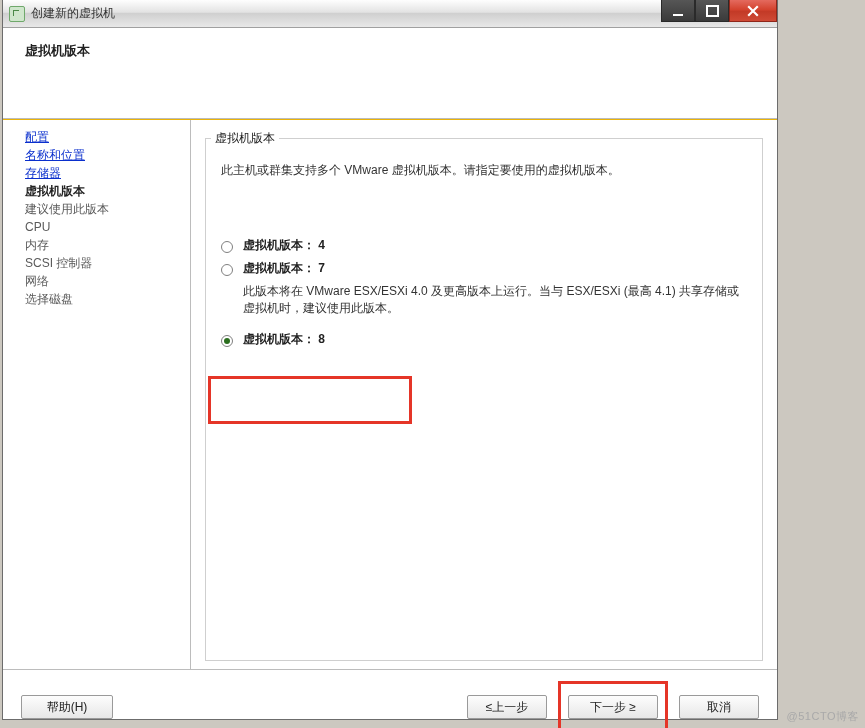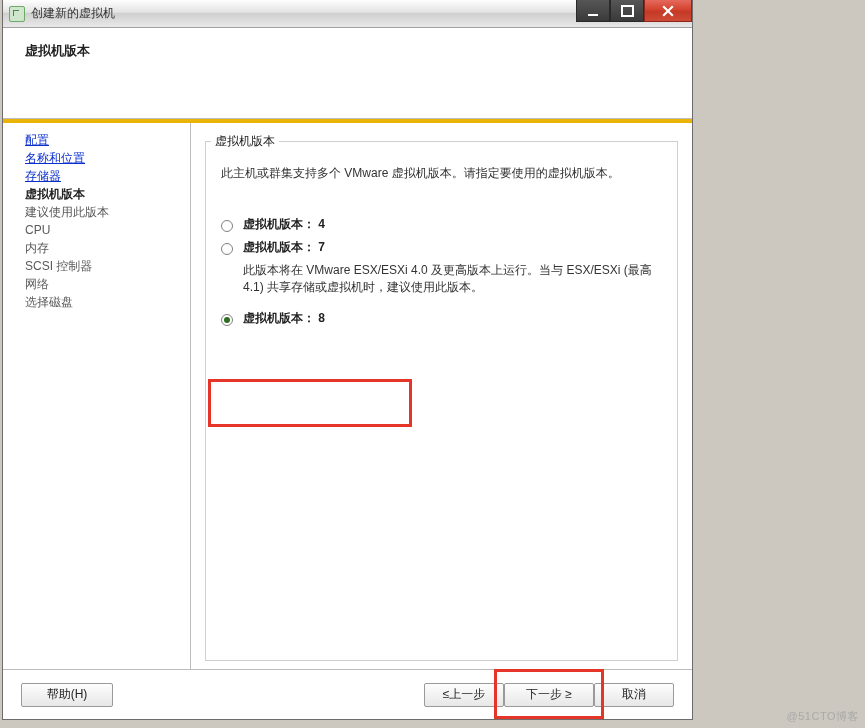--- a/index.html
+++ b/index.html
@@ -7,21 +7,21 @@
     font-family: "Microsoft YaHei", "SimSun", Tahoma, sans-serif;
     font-size: 12px;
     background: #ccc8c0;
     width: 865px;
     height: 728px;
     position: relative;
   }
   .window {
     position: absolute;
     left: 2px; top: 0;
-    width: 691px; height: 720px;
+    width: 776px; height: 720px;
     background: #fff;
     border: 1px solid #6c6c6c;
     border-top: none;
     display: flex;
     flex-direction: column;
   }
   
   .titlebar {
     height: 28px;
     background: linear-gradient(#fefefe, #e3e3e3 45%, #d0d0d0 50%, #e8e8e8);
@@ -71,21 +71,21 @@
   
   .header {
     padding: 14px 22px 58px 22px;
     border-bottom: 1px solid #bcbcbc;
   }
   .header-title { font-weight:bold; color:#222; font-size:13px;}
   
   .body {
     flex:1;
     display:flex;
-    border-top: 4px solid #eab308;
+    border-top: 1px solid #eab308;
     min-height:0;
   }
   .sidebar {
     width: 188px;
     padding: 8px 6px 8px 22px;
     border-right: 1px solid #bcbcbc;
   }
   .sidebar-item {
     display:block;
     color:#0a2fcd;
@@ -117,21 +117,21 @@
     padding:0 4px;
     margin-left:6px;
     color:#222;
     z-index:1;
   }
   .fieldset-content {
     position:relative;
     padding: 12px 16px 8px 16px;
     z-index:1;
   }
-  .intro { color:#333; line-height:22px; margin-bottom:32px;}
+  .intro { color:#333; line-height:22px; margin-bottom:56px;}
   .radio-row {
     display:flex;
     align-items:center;
     margin-bottom:6px;
   }
   .radio {
     width:12px; height:12px;
     border-radius:50%;
     border:1px solid #808080;
     background:#fff;
@@ -156,23 +156,23 @@
     border:3px solid #e53528;
     background:transparent;
     pointer-events:none;
     z-index:5;
   }
   
   .footer {
     height: 50px;
     border-top: 1px solid #bcbcbc;
     display:flex;
-    align-items:center;
+    align-items:flex-end;
     padding: 0 18px;
-    gap:0;
+    gap:21px;
   }
   .footer .spacer { flex:1; }
   .btn {
     min-width: 80px;
     height: 24px;
     background: linear-gradient(#fdfdfd,#e7e7e7);
     border:1px solid #9a9a9a;
     border-radius:2px;
     font-size:12px;
     color:#222;

